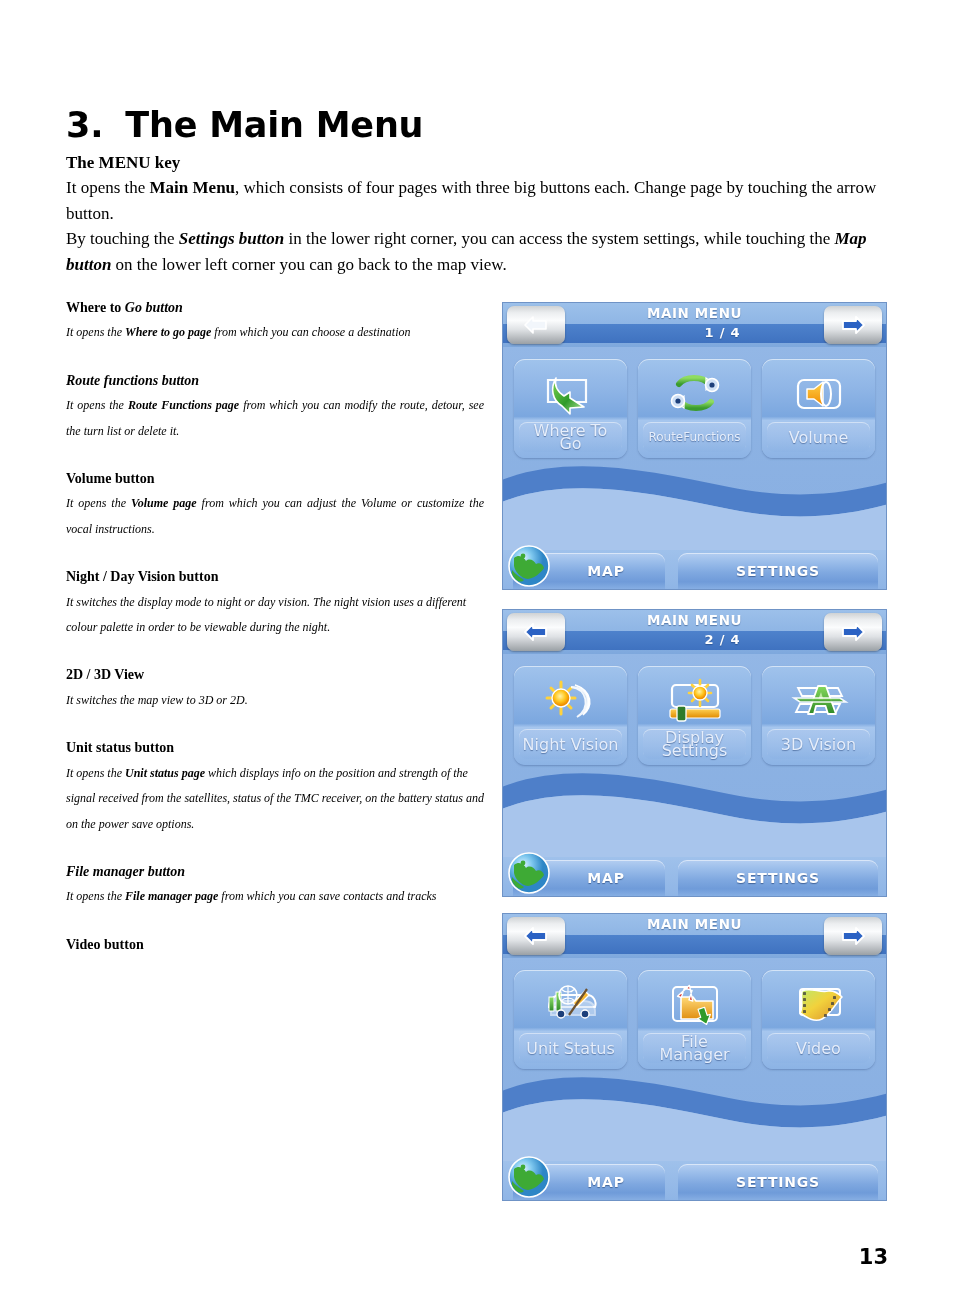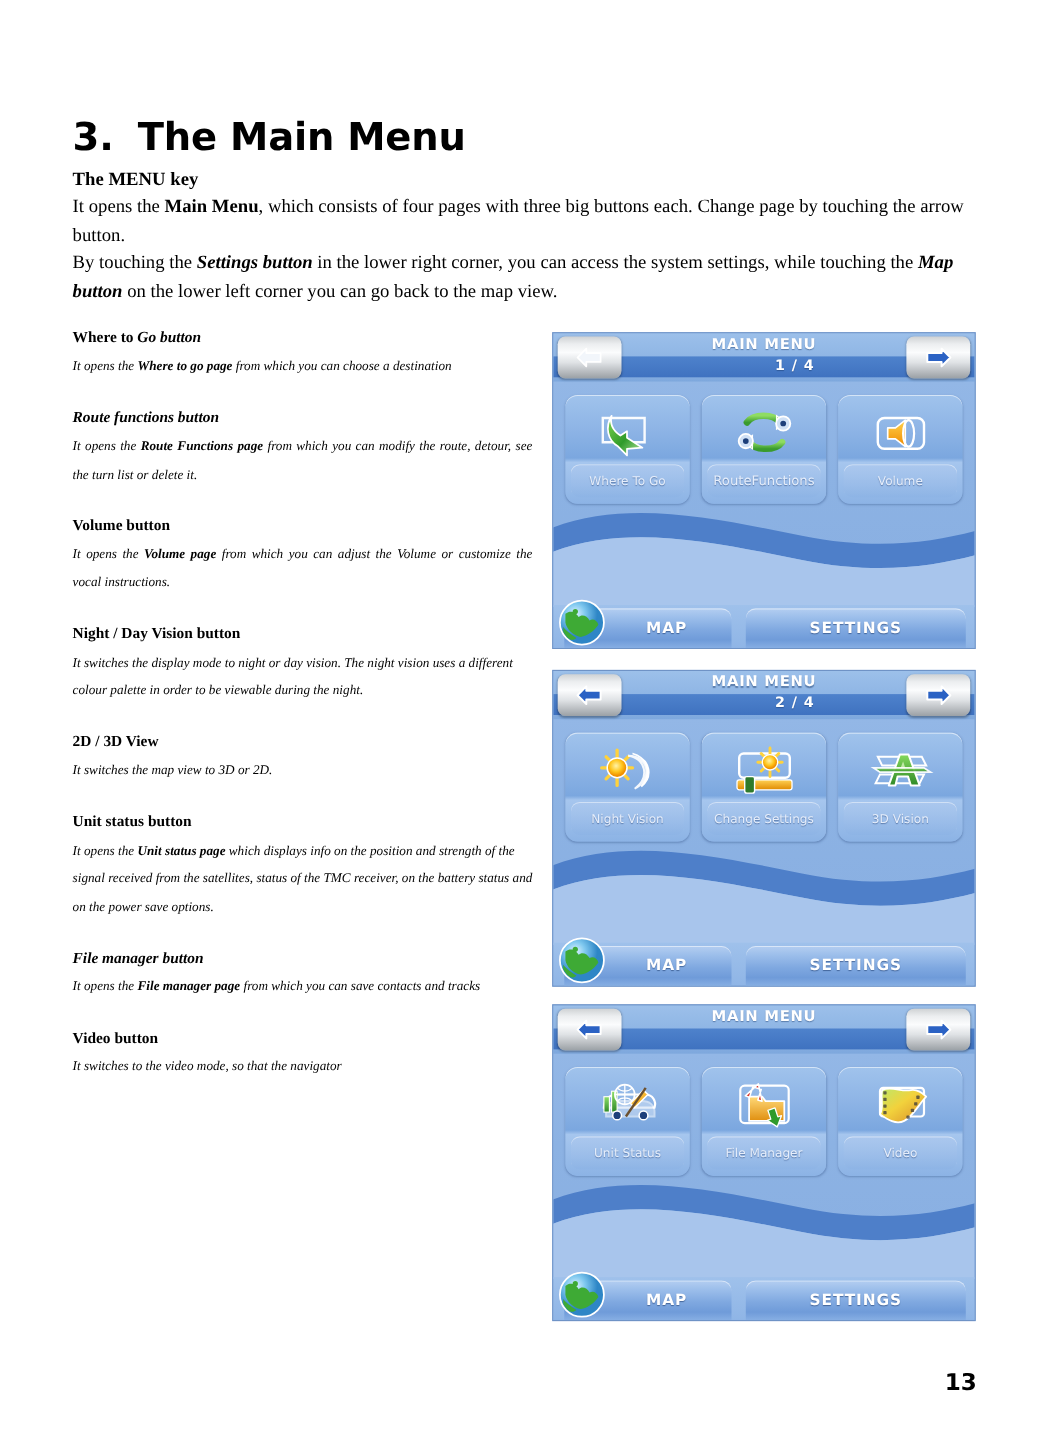--- a/index.html
+++ b/index.html
@@ -211,21 +211,21 @@
   .menu-label {
     position: absolute;
     left: 5px;
     right: 5px;
     bottom: 6px;
     height: 30px;
     border-radius: 8px;
     background: linear-gradient(to bottom, rgba(172,200,238,0.85) 0%, rgba(139,178,228,0.55) 100%);
     box-shadow: inset 0 1px 0 rgba(255,255,255,0.45);
     color: #e6eefb;
-    font-size: 11px;
+    font-size: 16px;
     line-height: 13px;
     display: flex;
     align-items: center;
     justify-content: center;
     text-align: center;
     text-shadow: 0 1px 1px rgba(40,70,120,0.55);
     padding: 0 2px;
   }
   .menu-label.two-line { font-size: 12px; line-height: 13px; }
 
@@ -311,21 +311,20 @@
       <p><span>It opens the </span><b>Unit status page</b><span> which displays info on the position and strength of the signal received from the satellites, status of the TMC receiver, on the battery status and on the power save options.</span></p>
     </div>
 
     <div class="sec">
       <h3><i>File manager button</i></h3>
       <p class="just"><span>It opens the </span><b>File manager page</b><span> from which you can save contacts and tracks</span></p>
     </div>
 
     <div class="sec">
       <h3>Video button</h3>
-      <p>It switches to the video mode, so that the navigator</p>
     </div>
 
   </div>
 
   <div class="gps" id="gps1">
     <div class="gps-titlebar"></div>
     <div class="gps-titleband"></div>
     <div class="gps-title">MAIN MENU</div>
     <div class="gps-pagenum">1 / 4</div>
 
@@ -506,21 +505,21 @@
                 <line x1="28" y1="8" x2="31.5" y2="11.5"></line>
                 <line x1="41" y1="21" x2="44" y2="24"></line>
                 <line x1="28" y1="24" x2="31.5" y2="20.5"></line>
                 <line x1="41" y1="11" x2="44" y2="8"></line>
               </g>
               <circle cx="36" cy="16" r="7" fill="url(#g-sun2)" stroke="#ffffff" stroke-width="1.3"></circle>
               <rect x="6" y="32" width="50" height="9" rx="2" fill="url(#g-slider)" stroke="#ffffff" stroke-width="1.2"></rect>
               <rect x="13" y="29" width="9" height="15" rx="2" fill="#2f7a2a" stroke="#ffffff" stroke-width="1.3"></rect>
             </svg>
           </div>
-          <div class="menu-label">Change Settings</div>
+          <div class="menu-label">Display Settings</div>
         </div>
 
         <div class="menu-btn">
           <div class="menu-icon">
             <svg width="62" height="46" viewBox="0 0 62 46">
               <defs>
                 <linearGradient id="g-3d" x1="0" y1="0" x2="0" y2="1">
                   <stop offset="0%" stop-color="#86d95c"></stop>
                     <stop offset="100%" stop-color="#2f8a28"></stop>
                 </linearGradient>

